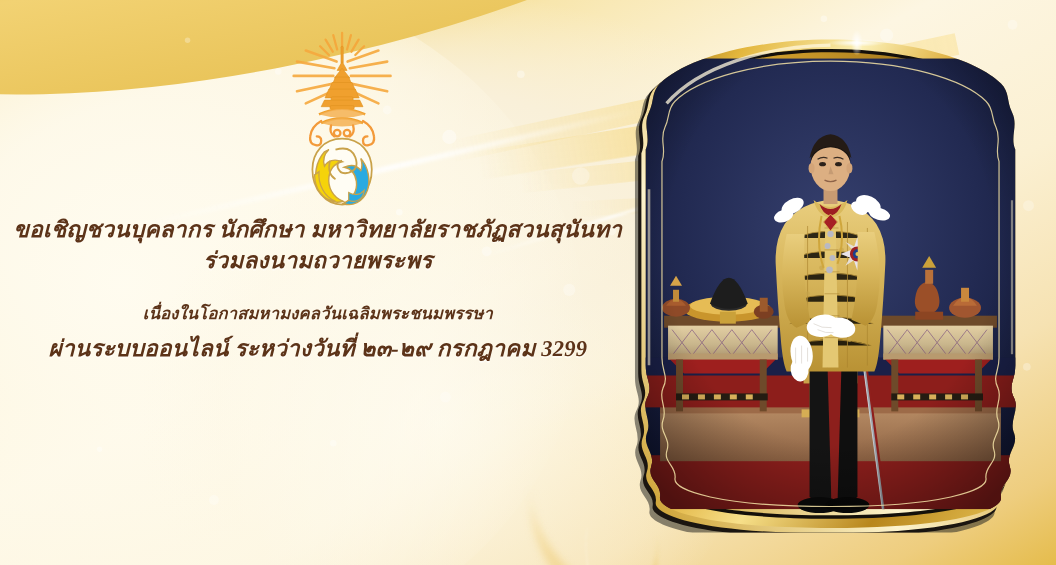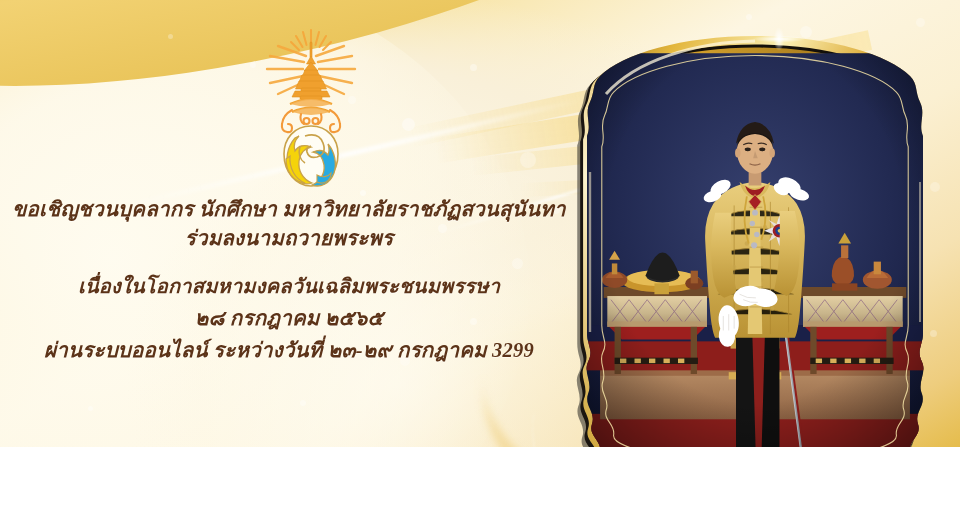--- a/index.html
+++ b/index.html
@@ -1,20 +1,20 @@
 <!DOCTYPE html>
 <html><head>
 <meta charset="utf-8">
 <style>
   html,body{margin:0;padding:0;background:#fff;}
   body{font-family:"Liberation Sans",sans-serif;}
 
   #banner{
     position:relative;
-    width:960px;height:447px;
+    width:960px;height:514px;
     overflow:hidden;
     background:#f6ead0;
   }
 
   
   .bg-base{
     position:absolute;inset:0;
     background:
       radial-gradient(ellipse 70% 55% at 30% 38%, #fdf8e9 0%, #f9f0d9 45%, rgba(249,240,217,0) 75%),
       linear-gradient(152deg,
@@ -163,21 +163,21 @@
     font-style:italic;
     font-weight:bold;
     color:#5c3318;
     text-shadow:0 1px 0 rgba(255,255,255,.55);
     white-space:nowrap;
     letter-spacing:.2px;
   }
   .l1{font-size:20.5px;line-height:27px;margin-bottom:2px;}
   .l2{font-size:20.5px;line-height:27px;margin-bottom:20px;}
   .l3{font-size:33px;line-height:44px;margin-bottom:10px;letter-spacing:.6px;}
-  .l4{font-size:20px;line-height:28px;margin-bottom:4px;}
+  .l4{font-size:15px;line-height:28px;margin-bottom:4px;}
   .l5{font-size:20.5px;line-height:28px;margin-bottom:4px;}
   .l6{font-size:20.5px;line-height:28px;}
 </style>
 </head>
 <body>
 
 <div id="banner">
 
   <div class="bg-base"></div>
   <div class="bg-disc"></div>
@@ -588,17 +588,16 @@
       <path d="M24 140 L24 300" fill="none" stroke="#fff3cf" stroke-width="2.4" opacity=".55"></path>
       <path d="M354 150 L354 290" fill="none" stroke="#fff3cf" stroke-width="2" opacity=".45"></path>
     </svg>
     <div class="sparkle"></div>
   </div>
 
   <div id="text-block">
     <div class="tline l1">ขอเชิญชวนบุคลากร นักศึกษา มหาวิทยาลัยราชภัฏสวนสุนันทา</div>
     <div class="tline l2">ร่วมลงนามถวายพระพร</div>
     <div class="tline l4">เนื่องในโอกาสมหามงคลวันเฉลิมพระชนมพรรษา</div>
-    <div class="tline l5">๒๘ กรกฎาคม ๒๕๖๕</div>
     <div class="tline l6">ผ่านระบบออนไลน์ ระหว่างวันที่ ๒๓-๒๙ กรกฎาคม 3299</div>
   </div>
 
 </div>
 
 </body></html>

